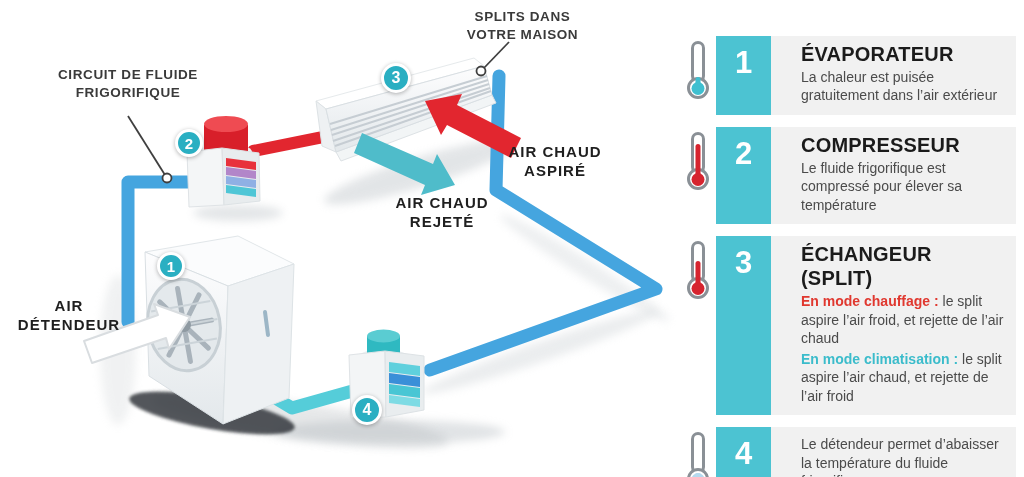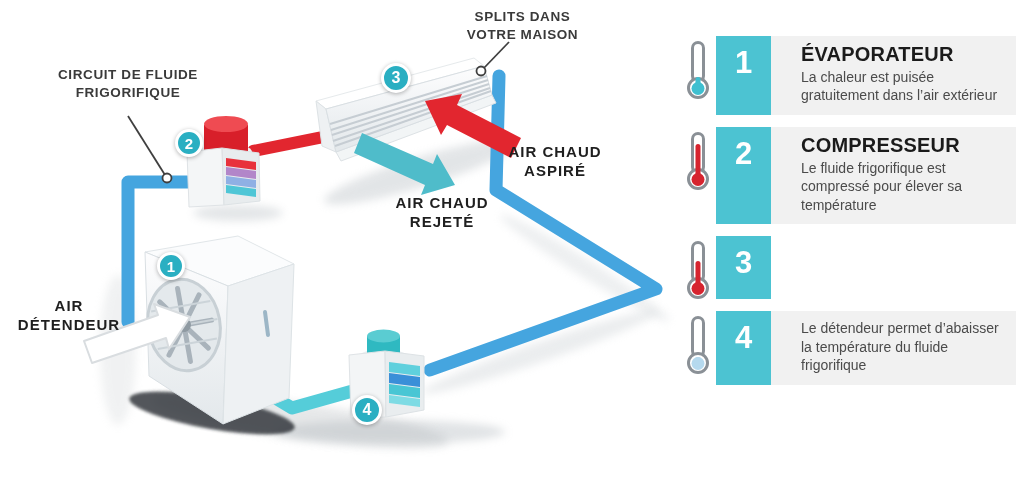--- a/index.html
+++ b/index.html
@@ -237,20 +237,25 @@
     <div class="legend-item">
       <div class="thermo-col">
         <div class="thermo" style="--fc: #d6242f; --fh: 24px;">
           <div class="stem"></div>
             <div class="bulb"></div>
             <div class="mercury-stem"></div>
             <div class="mercury-bulb"></div>
         </div>
       </div>
       <div class="num-square">3</div>
+      <div class="panel">
+        <h3>ÉCHANGEUR (SPLIT)</h3>
+        <p><span class="hot">En mode chauffage :</span><span> le split aspire l’air froid, et rejette de l’air chaud</span></p>
+        <p><span class="cold">En mode climatisation :</span><span> le split aspire l’air chaud, et rejette de l’air froid</span></p>
+      </div>
     </div>
 
     <div class="legend-item">
       <div class="thermo-col">
         <div class="thermo" style="--fc: #b5d9ee; --fh: 3px;">
           <div class="stem"></div>
             <div class="bulb"></div>
             <div class="mercury-stem"></div>
             <div class="mercury-bulb"></div>
         </div>

